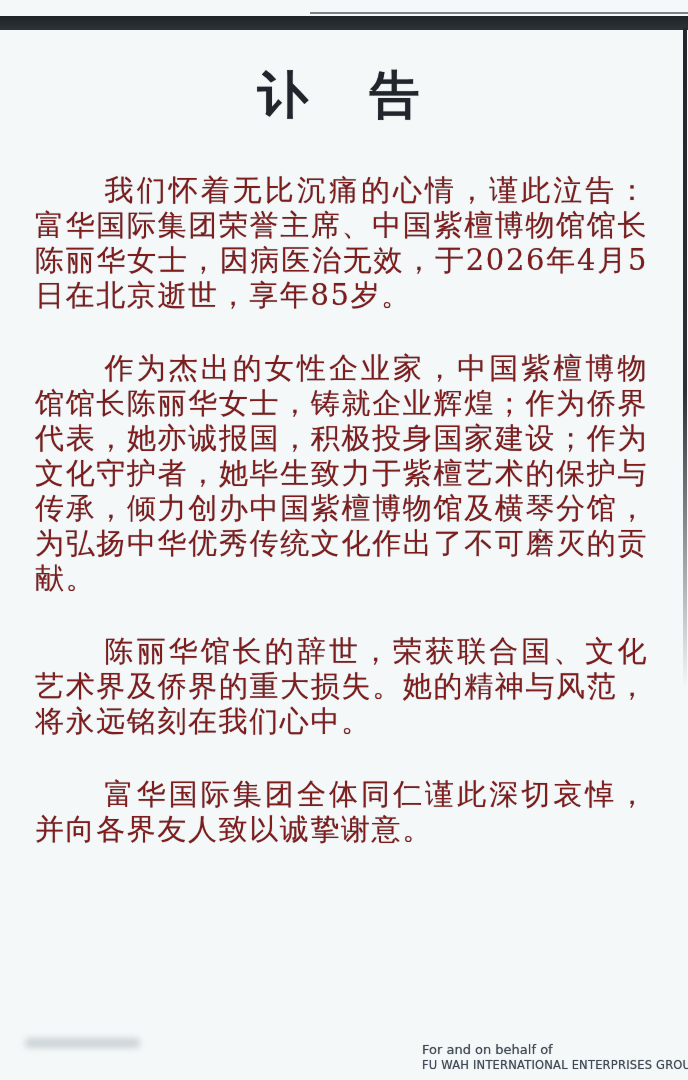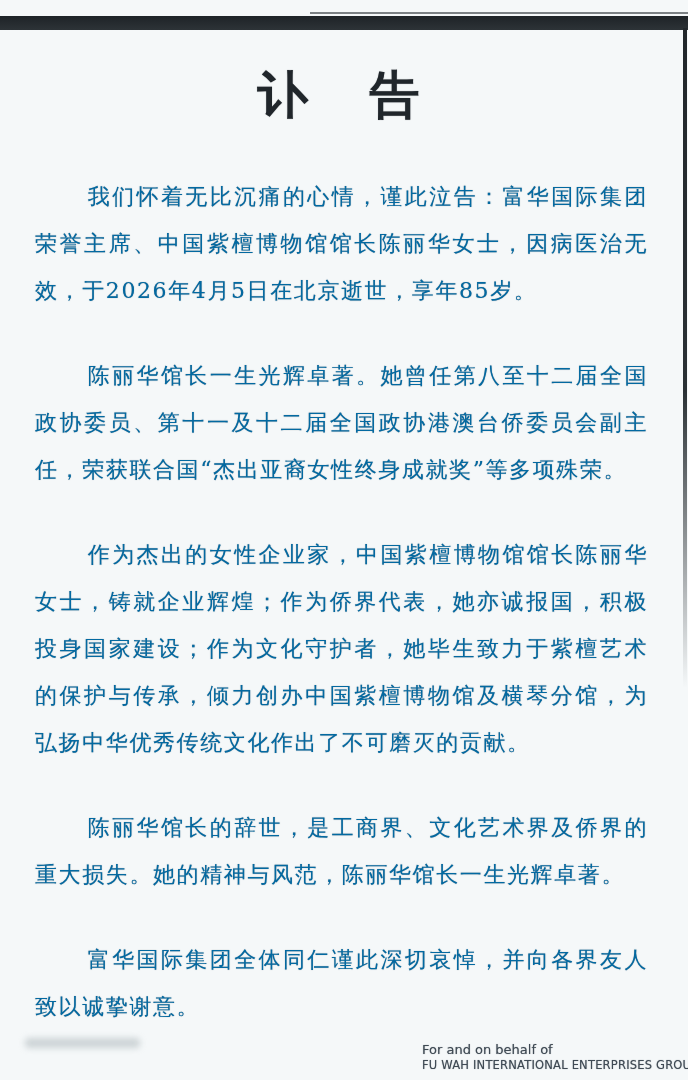--- a/index.html
+++ b/index.html
@@ -40,24 +40,24 @@
     text-align: center;
     font-size: 50px;
     font-weight: bold;
     line-height: 1.3;
     color: #20262b;
     letter-spacing: 6px;
     text-shadow: 0 0 1px rgba(32,38,43,.55);
   }
   .para {
     margin: 0 0 38px 0;
-    font-size: 22px;
-    line-height: 47px;
+    font-size: 29px;
+    line-height: 35px;
     letter-spacing: 1.6px;
-    color: #0369a1;
+    color: #7f1d1d;
     text-align: justify;
     text-justify: inter-ideograph;
     text-indent: 2.4em;
     text-shadow: 0 0 1px rgba(57,67,77,.5);
   }
   .signoff {
     position: absolute;
     left: 422px;
     top: 1042px;
     font-family: "DejaVu Sans", sans-serif;
@@ -84,25 +84,24 @@
 
   <div class="top-hairline"></div>
   <div class="frame-bar"></div>
   <div class="frame-right"></div>
 
   <div class="content">
     <h1 class="doc-title">讣　告</h1>
 
     <p class="para">我们怀着无比沉痛的心情，谨此泣告：富华国际集团荣誉主席、中国紫檀博物馆馆长陈丽华女士，因病医治无效，于2026年4月5日在北京逝世，享年85岁。</p>
 
-    <p class="para">陈丽华馆长一生光辉卓著。她曾任第八至十二届全国政协委员、第十一及十二届全国政协港澳台侨委员会副主任，荣获联合国“杰出亚裔女性终身成就奖”等多项殊荣。</p>
 
     <p class="para">作为杰出的女性企业家，中国紫檀博物馆馆长陈丽华女士，铸就企业辉煌；作为侨界代表，她亦诚报国，积极投身国家建设；作为文化守护者，她毕生致力于紫檀艺术的保护与传承，倾力创办中国紫檀博物馆及横琴分馆，为弘扬中华优秀传统文化作出了不可磨灭的贡献。</p>
 
-    <p class="para">陈丽华馆长的辞世，是工商界、文化艺术界及侨界的重大损失。她的精神与风范，陈丽华馆长一生光辉卓著。</p>
+    <p class="para">陈丽华馆长的辞世，荣获联合国、文化艺术界及侨界的重大损失。她的精神与风范，将永远铭刻在我们心中。</p>
 
     <p class="para">富华国际集团全体同仁谨此深切哀悼，并向各界友人致以诚挚谢意。</p>
   </div>
 
   <div class="signoff">
     <div class="line1">For and on behalf of</div>
     <div class="line2">FU WAH INTERNATIONAL ENTERPRISES GROUP LIMITED</div>
   </div>
 
   <div class="smudge"></div>

